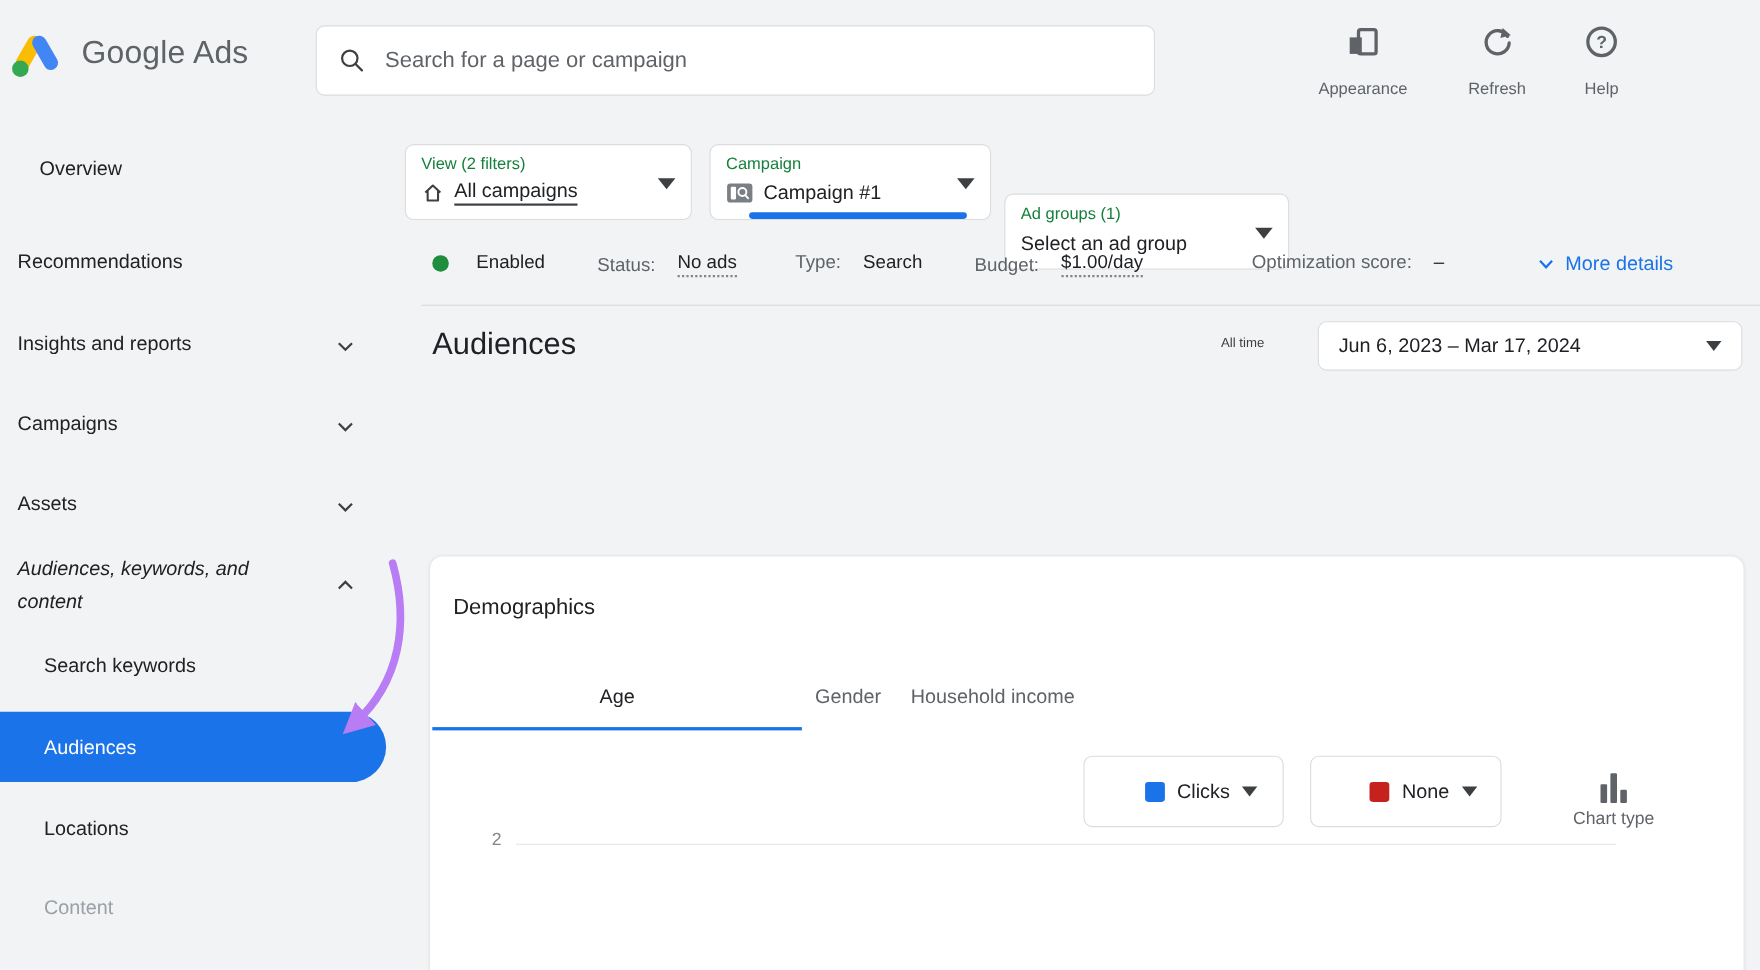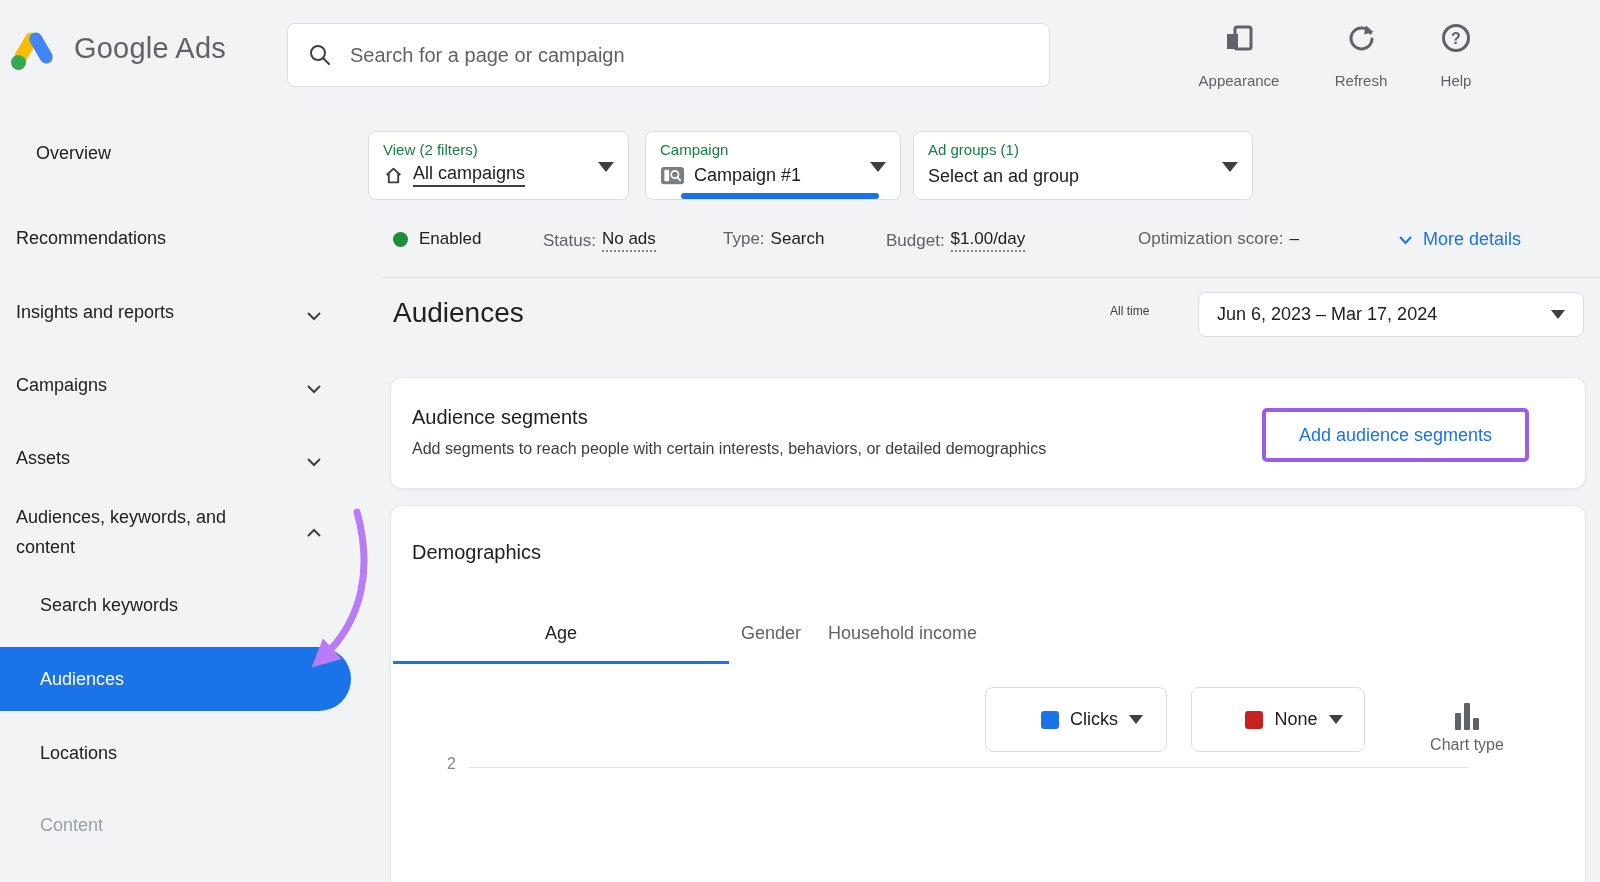--- a/index.html
+++ b/index.html
@@ -34,21 +34,21 @@
   .fvalue{position:absolute;left:14px;bottom:12px;display:flex;align-items:center;gap:9px;
       font-size:18px;color:#202124;white-space:nowrap;}
   .caret{width:0;height:0;border-left:8px solid transparent;border-right:8px solid transparent;
       border-top:10px solid #3c4043;}
   .caret.sm{border-left-width:7px;border-right-width:7px;border-top-width:9px;}
   .fbox .caret{position:absolute;right:14px;top:30px;}
   .active-bar{position:absolute;left:35px;bottom:0;width:198px;height:6px;background:#1a73e8;border-radius:3px;}
 
   
   .stat{position:absolute;top:229px;font-size:17px;color:#5f6368;display:flex;align-items:center;
-      gap:6px;white-space:nowrap;}
+      gap:20px;white-space:nowrap;}
   .stat .val{color:#202124;}
   .dotted{border-bottom:2px dotted #80868b;padding-bottom:1px;}
   .dot{width:15px;height:15px;border-radius:50%;background:#1e8e3e;margin-right:5px;}
   .divider{position:absolute;left:383px;top:277px;width:1217px;height:1px;background:#d7dadd;}
 
   
   .page-title{position:absolute;left:393px;top:297px;font-size:28px;color:#202124;}
   .alltime{position:absolute;left:1110px;top:304px;font-size:12px;color:#3c4043;}
   .datebox{position:absolute;left:1198px;top:292px;width:386px;height:45px;background:#fff;
       border:1px solid #dadce0;border-radius:8px;box-sizing:border-box;display:flex;align-items:center;
@@ -151,21 +151,21 @@
       </svg>
   </span>
 
   <div class="nav" style="top:447px;">Assets</div>
   <span class="chev" style="top:453px;">
     <svg width="16" height="10" viewBox="0 0 16 10">
         <polyline points="2,2 8,8 14,2" fill="none" stroke="#3c4043" stroke-width="2"></polyline>
       </svg>
   </span>
 
-  <div class="nav" style="top:502px;width:240px;line-height:30px;">Audiences, keywords, and content</div>
+  <div class="nav" style="top:502px;width:240px;line-height:30px;font-style:italic;">Audiences, keywords, and content</div>
   <span class="chev" style="top:524px;">
     <svg width="16" height="10" viewBox="0 0 16 10">
         <polyline points="2,8 8,2 14,8" fill="none" stroke="#3c4043" stroke-width="2"></polyline>
       </svg>
   </span>
 
   <div class="nav sub" style="top:594px;">Search keywords</div>
 
   <div class="pill">
     <span>Audiences</span>
@@ -193,21 +193,21 @@
         <rect x="4.5" y="6" width="5" height="12" rx="1" fill="#fff"></rect>
         <circle cx="15.5" cy="11" r="3.8" fill="none" stroke="#fff" stroke-width="1.8"></circle>
         <line x1="18.2" y1="14" x2="21" y2="17" stroke="#fff" stroke-width="1.8" stroke-linecap="round"></line>
       </svg>
       <span style="font-weight:500;">Campaign #1</span>
     </div>
     <span class="caret"></span>
     <div class="active-bar"></div>
   </div>
 
-  <div class="fbox" style="left:913px;width:340px;">
+  <div class="fbox" style="left:913px;width:259px;margin-top:45px;">
     <div class="flabel">Ad groups (1)</div>
     <div class="fvalue">
       <span>Select an ad group</span>
     </div>
     <span class="caret"></span>
   </div>
 
   <div class="stat" style="left:393px;">
     <span class="dot"></span>
     <span class="val">Enabled</span>
@@ -237,27 +237,20 @@
 
   <div class="divider"></div>
 
   <h1 class="page-title" style="margin:0;font-weight:400;">Audiences</h1>
   <span class="alltime">All time</span>
   <div class="datebox">
     <span>Jun 6, 2023 – Mar 17, 2024</span>
     <span class="caret sm"></span>
   </div>
 
-  <div class="card" style="top:377px;height:112px;">
-    <div class="card-title" style="top:28px;">Audience segments</div>
-    <div class="card-sub" style="top:62px;">Add segments to reach people with certain interests, behaviors, or detailed demographics</div>
-    <div class="hl-box">
-      <span class="link-btn">Add audience segments</span>
-    </div>
-  </div>
 
   <div class="card" style="top:505px;height:420px;">
     <div class="card-title" style="top:35px;">Demographics</div>
 
     <div class="tab active" style="left:0;width:340px;text-align:center;">Age</div>
     <div class="tab" style="left:350px;">Gender</div>
     <div class="tab" style="left:437px;">Household income</div>
     <div class="tab-underline"></div>
 
     <div class="msel" style="left:594px;width:182px;">

